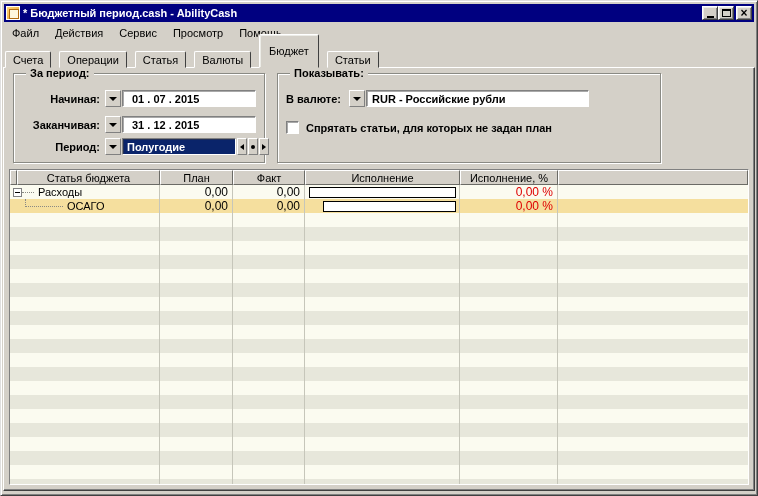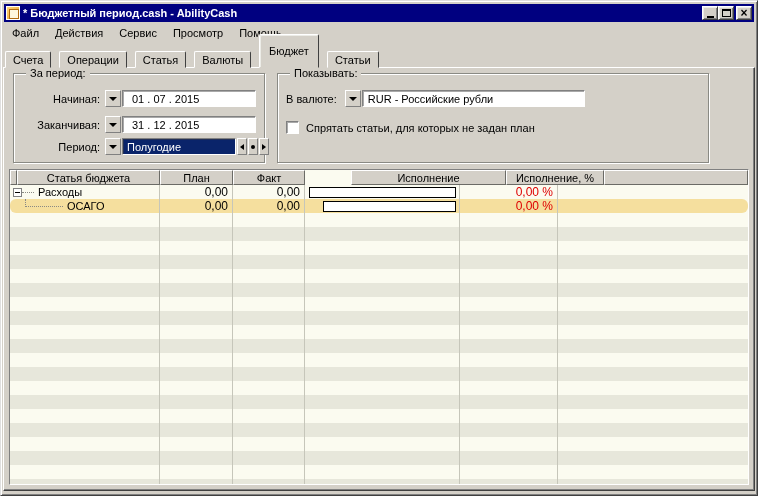--- a/index.html
+++ b/index.html
@@ -34,24 +34,24 @@
   .tabbar{position:absolute; left:4px; top:46px; height:21px; display:flex; align-items:flex-end; z-index:5;}
   .tab{height:17px; display:flex; align-items:center; padding:0 7px; font-size:11px; background:var(--chrome);
     border:1px solid; border-color:#fff #404040 var(--chrome) #fff; margin-right:8px;
     border-top-left-radius:2px; border-top-right-radius:2px; position:relative;}
   .tab.active{height:21px; padding:16px 9px; z-index:6; border-bottom:1px solid var(--chrome);
     box-shadow:inset 1px 1px 0 #ecece7;}
   
   .tabpage{position:absolute; left:2px; right:2px; top:66px; bottom:4px; background:var(--chrome);
     border:1px solid; border-color:#fff #404040 #404040 #fff; box-shadow:inset -1px -1px 0 #808080; z-index:1;}
   
-  .groupbox{position:absolute; border:1px solid #8a8a84; box-shadow:1px 1px 0 #fff, inset 1px 1px 0 #fff; z-index:2;}
+  .groupbox{position:absolute; border:1px solid #8a8a84; box-shadow:1px 1px 0 #fff, inset 1px 1px 0 #fff; z-index:2;font-weight:bold;}
   .gb-legend{position:absolute; top:-7px; left:12px; background:var(--chrome); padding:0 4px; font-size:11px;}
   #gb-period{left:12px; top:72px; width:252px; height:90px;}
-  #gb-show{left:276px; top:72px; width:432px; height:90px;}
+  #gb-show{left:276px; top:72px; width:384px; height:90px;}
   .field-row{position:absolute; display:flex; align-items:center; height:17px;}
   .flabel{font-size:11px; text-align:right; padding-right:5px;}
   .flabel.w88{width:88px;}
   .dropbtn{width:16px; height:17px; background:var(--chrome); border:1px solid; border-color:#fff #808080 #808080 #fff;
     display:flex; align-items:center; justify-content:center; margin-right:1px; flex:0 0 auto;}
   .tri-down{width:0; height:0; border-left:4px solid transparent; border-right:4px solid transparent; border-top:4px solid #000;}
   .sunken{background:#fff; border:1px solid; border-color:#808080 #fff #fff #808080;
     box-shadow:inset 1px 1px 0 rgba(64,64,64,.45); font-size:11px; display:flex; align-items:center;}
   .datefield{width:134px; height:17px; padding-left:9px;}
   .periodfield{width:114px; height:17px; padding-left:4px; background:var(--fieldsel); color:#fff;
@@ -65,24 +65,24 @@
   .checkbox{width:13px; height:13px; background:#fff; border:1px solid; border-color:#808080 #fff #fff #808080;
     box-shadow:inset 1px 1px 0 rgba(64,64,64,.45); flex:0 0 auto;}
   .cblabel{font-size:11px; padding-left:7px;}
   
   .budget-table{position:absolute; left:8px; top:168px; width:740px; height:316px; z-index:2;
     border:1px solid; border-color:#808080 #fff #fff #808080; background:var(--sl); overflow:hidden;
     display:flex; flex-direction:column;}
   .thead{display:flex; height:15px; flex:0 0 auto;}
   .th{background:var(--chrome); border:1px solid; border-color:#fff #6b6b66 #6b6b66 #fff;
     font-size:11px; display:flex; align-items:center; justify-content:center; overflow:hidden; white-space:nowrap;}
-  .c0{width:7px;} .c1{width:143px;} .c2{width:73px;} .c3{width:72px;} .c4{width:155px;margin-left:46px;} .c5{width:98px;} .cf{flex:1;}
+  .c0{width:7px;} .c1{width:143px;} .c2{width:73px;} .c3{width:72px;} .c4{width:155px;} .c5{width:98px;} .cf{flex:1;}
   .trow{display:flex; height:14px; flex:0 0 auto; align-items:center;}
   .stripe-light{background:var(--sl);} .stripe-dark{background:var(--sd);}
-  .trow.selected{background:var(--sel);border-radius:6px;}
+  .trow.selected{background:var(--sel);}
   .cell{height:14px; border-right:1px solid var(--grid); display:flex; align-items:center; overflow:hidden;}
   .tree{width:150px; font-size:11px;}
   .num{font-size:12px; justify-content:flex-end; padding-right:4px;}
   .numw73{width:73px;} .numw72{width:72px;}
   .barcell{width:155px;}
   .pctcell{width:98px; color:var(--red);}
   .fillcell{flex:1; border-right:none;}
   .bar{height:11px; background:#fff; border:1px solid #000; position:relative;}
   .bar .fill{position:absolute; left:0; top:0; bottom:0; background:#3c67a5;}
   .row-l0 .bar{margin-left:4px; width:147px;}

